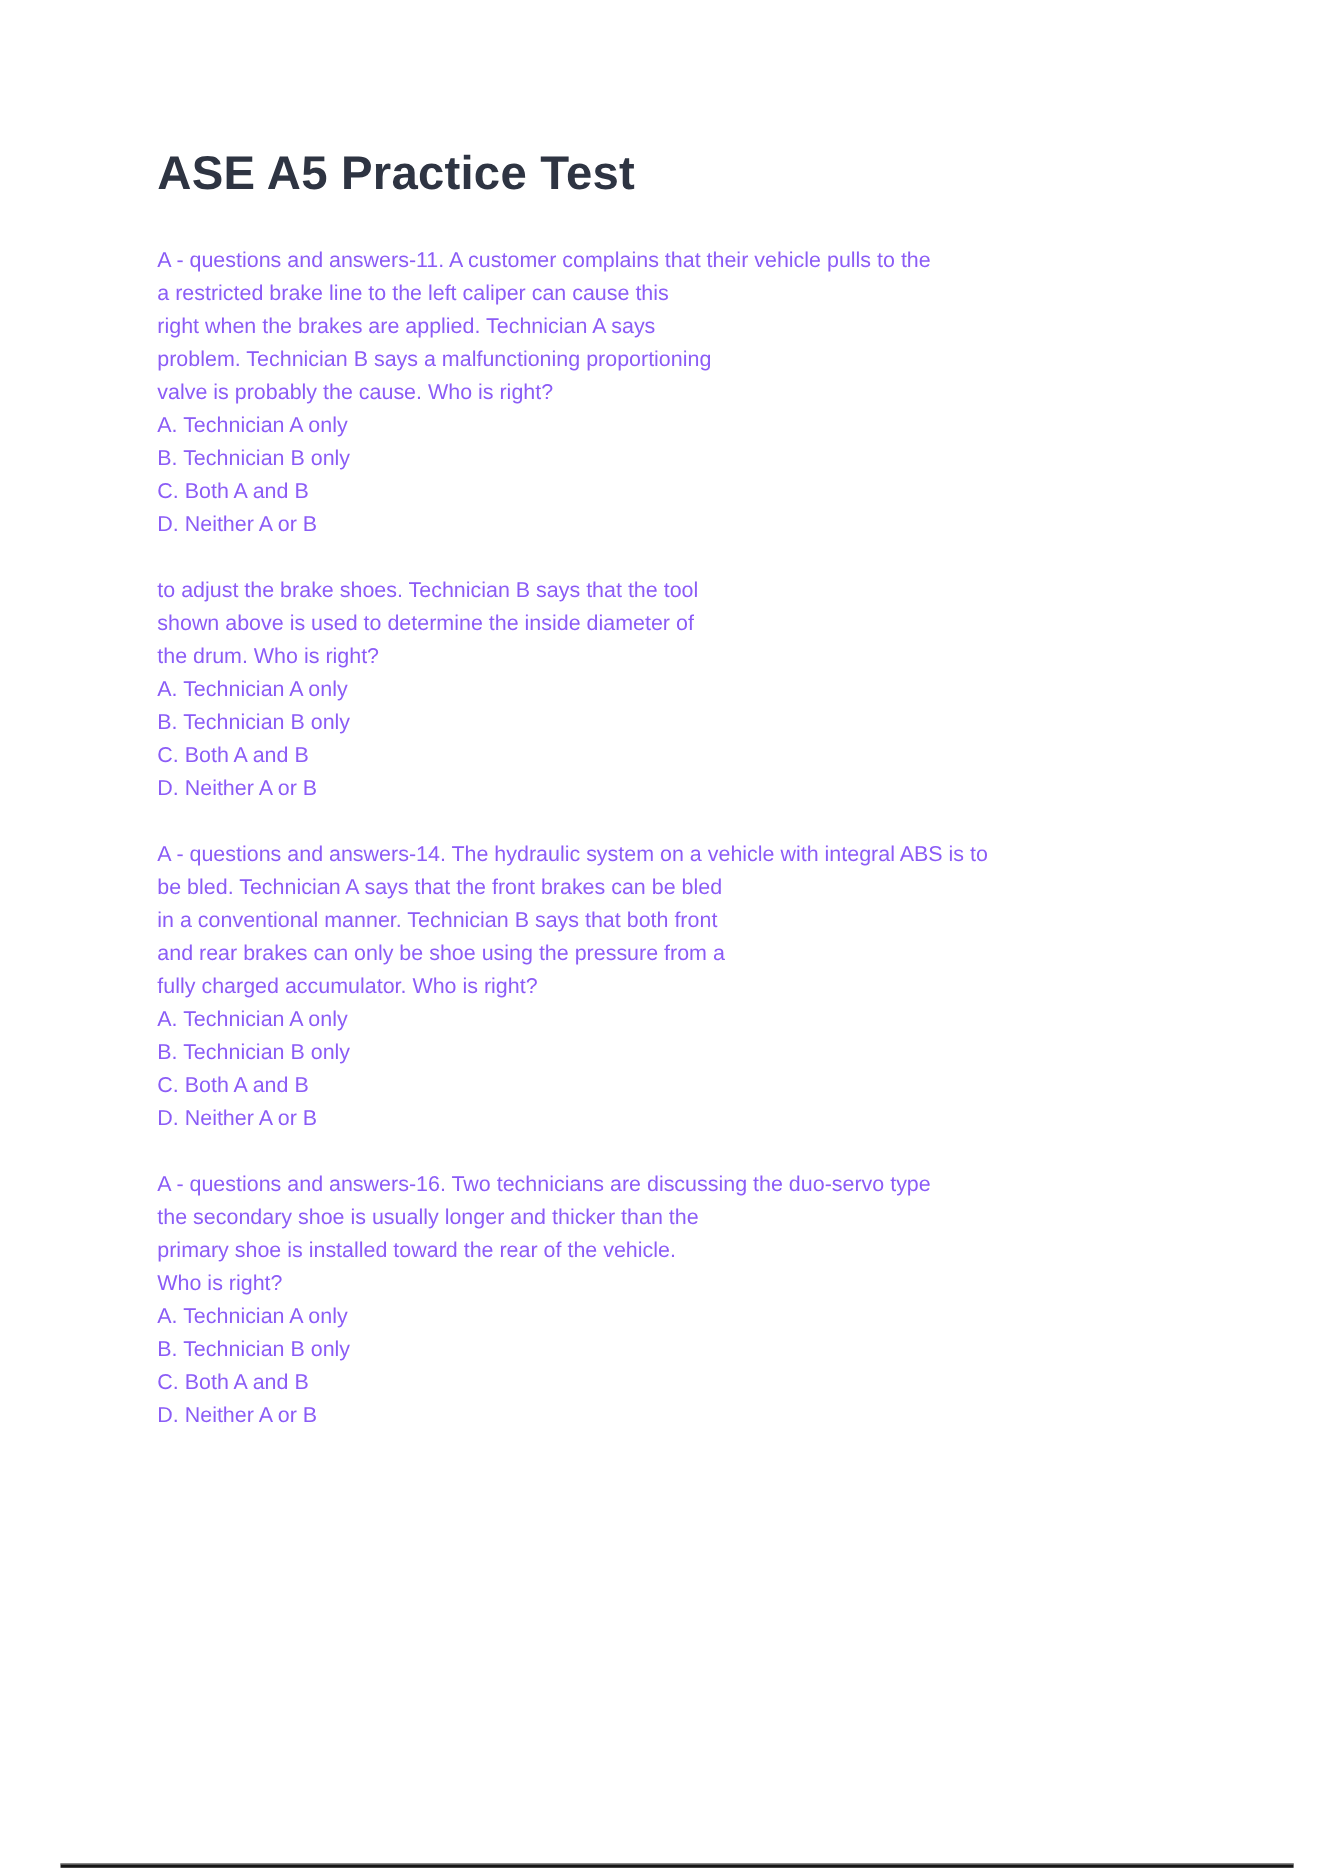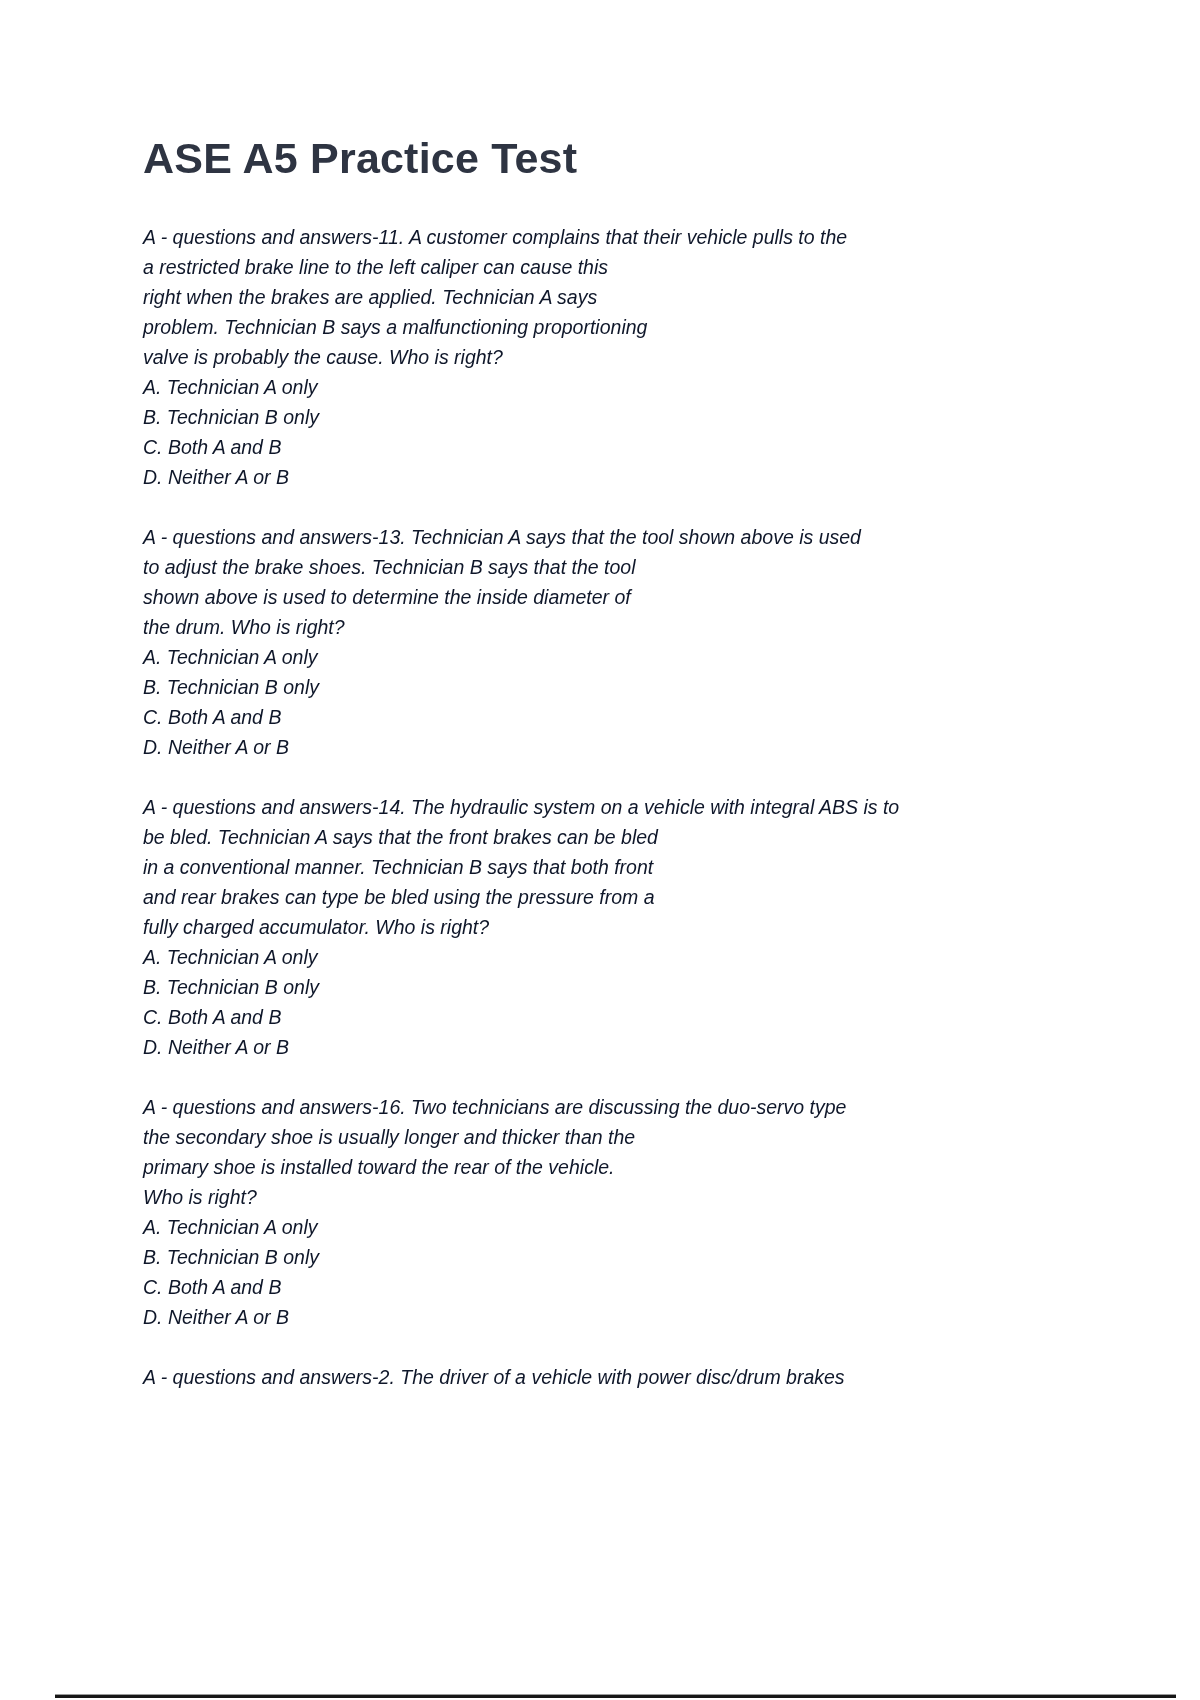--- a/index.html
+++ b/index.html
@@ -31,23 +31,22 @@
   }
   .question-block {
     margin: 0 0 30px 0;
   }
   .question-block:last-child {
     margin-bottom: 0;
   }
   .doc-line {
     font-size: 19.5px;
     line-height: 30px;
-    color: #0f172a;
+    color: #8b5cf6;
     white-space: nowrap;
-    font-style: italic;
   }
   .page-break-line {
     position: absolute;
     left: 55px;
     top: 1694px;
     width: 1121px;
     height: 4px;
     background: #161616;
     border-top: 1px solid #9a9a9a;
     box-sizing: border-box;
@@ -65,49 +64,45 @@
           <div class="doc-line">a restricted brake line to the left caliper can cause this</div>
           <div class="doc-line">right when the brakes are applied. Technician A says</div>
           <div class="doc-line">problem. Technician B says a malfunctioning proportioning</div>
           <div class="doc-line">valve is probably the cause. Who is right?</div>
           <div class="doc-line">A. Technician A only</div>
           <div class="doc-line">B. Technician B only</div>
           <div class="doc-line">C. Both A and B</div>
           <div class="doc-line">D. Neither A or B</div>
         </section>
         <section class="question-block">
-          <div class="doc-line">A - questions and answers-13. Technician A says that the tool shown above is used</div>
           <div class="doc-line">to adjust the brake shoes. Technician B says that the tool</div>
           <div class="doc-line">shown above is used to determine the inside diameter of</div>
           <div class="doc-line">the drum. Who is right?</div>
           <div class="doc-line">A. Technician A only</div>
           <div class="doc-line">B. Technician B only</div>
           <div class="doc-line">C. Both A and B</div>
           <div class="doc-line">D. Neither A or B</div>
         </section>
         <section class="question-block">
           <div class="doc-line">A - questions and answers-14. The hydraulic system on a vehicle with integral ABS is to</div>
           <div class="doc-line">be bled. Technician A says that the front brakes can be bled</div>
           <div class="doc-line">in a conventional manner. Technician B says that both front</div>
-          <div class="doc-line">and rear brakes can type be bled using the pressure from a</div>
+          <div class="doc-line">and rear brakes can only be shoe using the pressure from a</div>
           <div class="doc-line">fully charged accumulator. Who is right?</div>
           <div class="doc-line">A. Technician A only</div>
           <div class="doc-line">B. Technician B only</div>
           <div class="doc-line">C. Both A and B</div>
           <div class="doc-line">D. Neither A or B</div>
         </section>
         <section class="question-block">
           <div class="doc-line">A - questions and answers-16. Two technicians are discussing the duo-servo type</div>
           <div class="doc-line">the secondary shoe is usually longer and thicker than the</div>
           <div class="doc-line">primary shoe is installed toward the rear of the vehicle.</div>
           <div class="doc-line">Who is right?</div>
           <div class="doc-line">A. Technician A only</div>
           <div class="doc-line">B. Technician B only</div>
           <div class="doc-line">C. Both A and B</div>
           <div class="doc-line">D. Neither A or B</div>
         </section>
-        <section class="question-block">
-          <div class="doc-line">A - questions and answers-2. The driver of a vehicle with power disc/drum brakes</div>
-        </section>
       </div>
   </div>
   <div class="page-break-line"></div>
 </div>
 
 </body></html>

